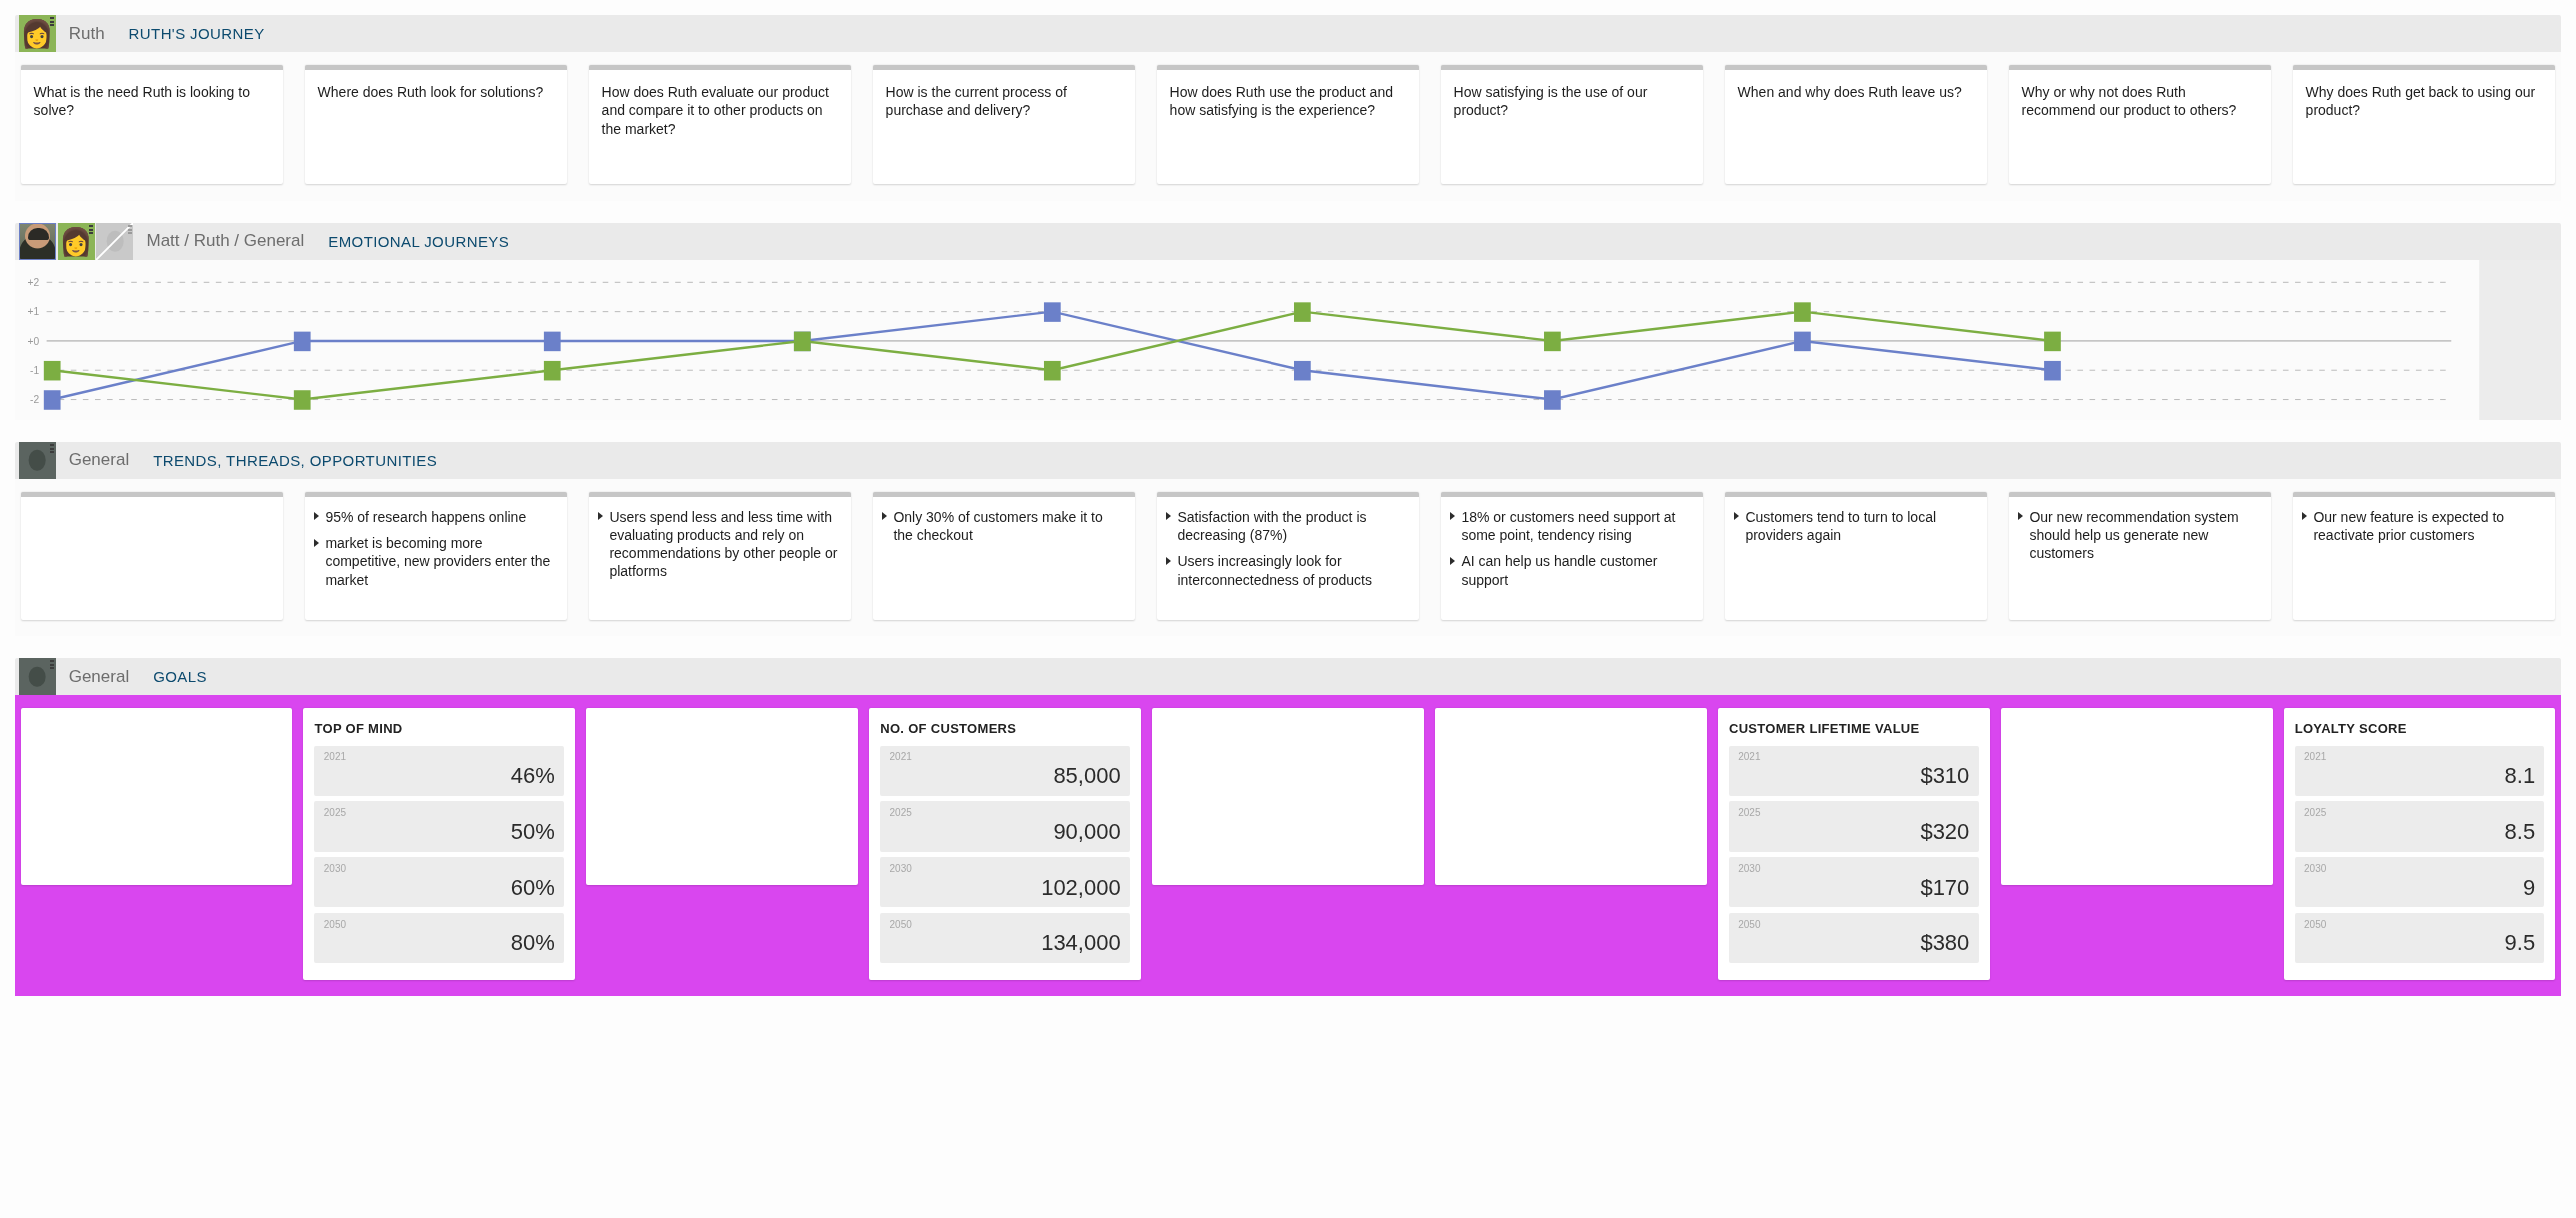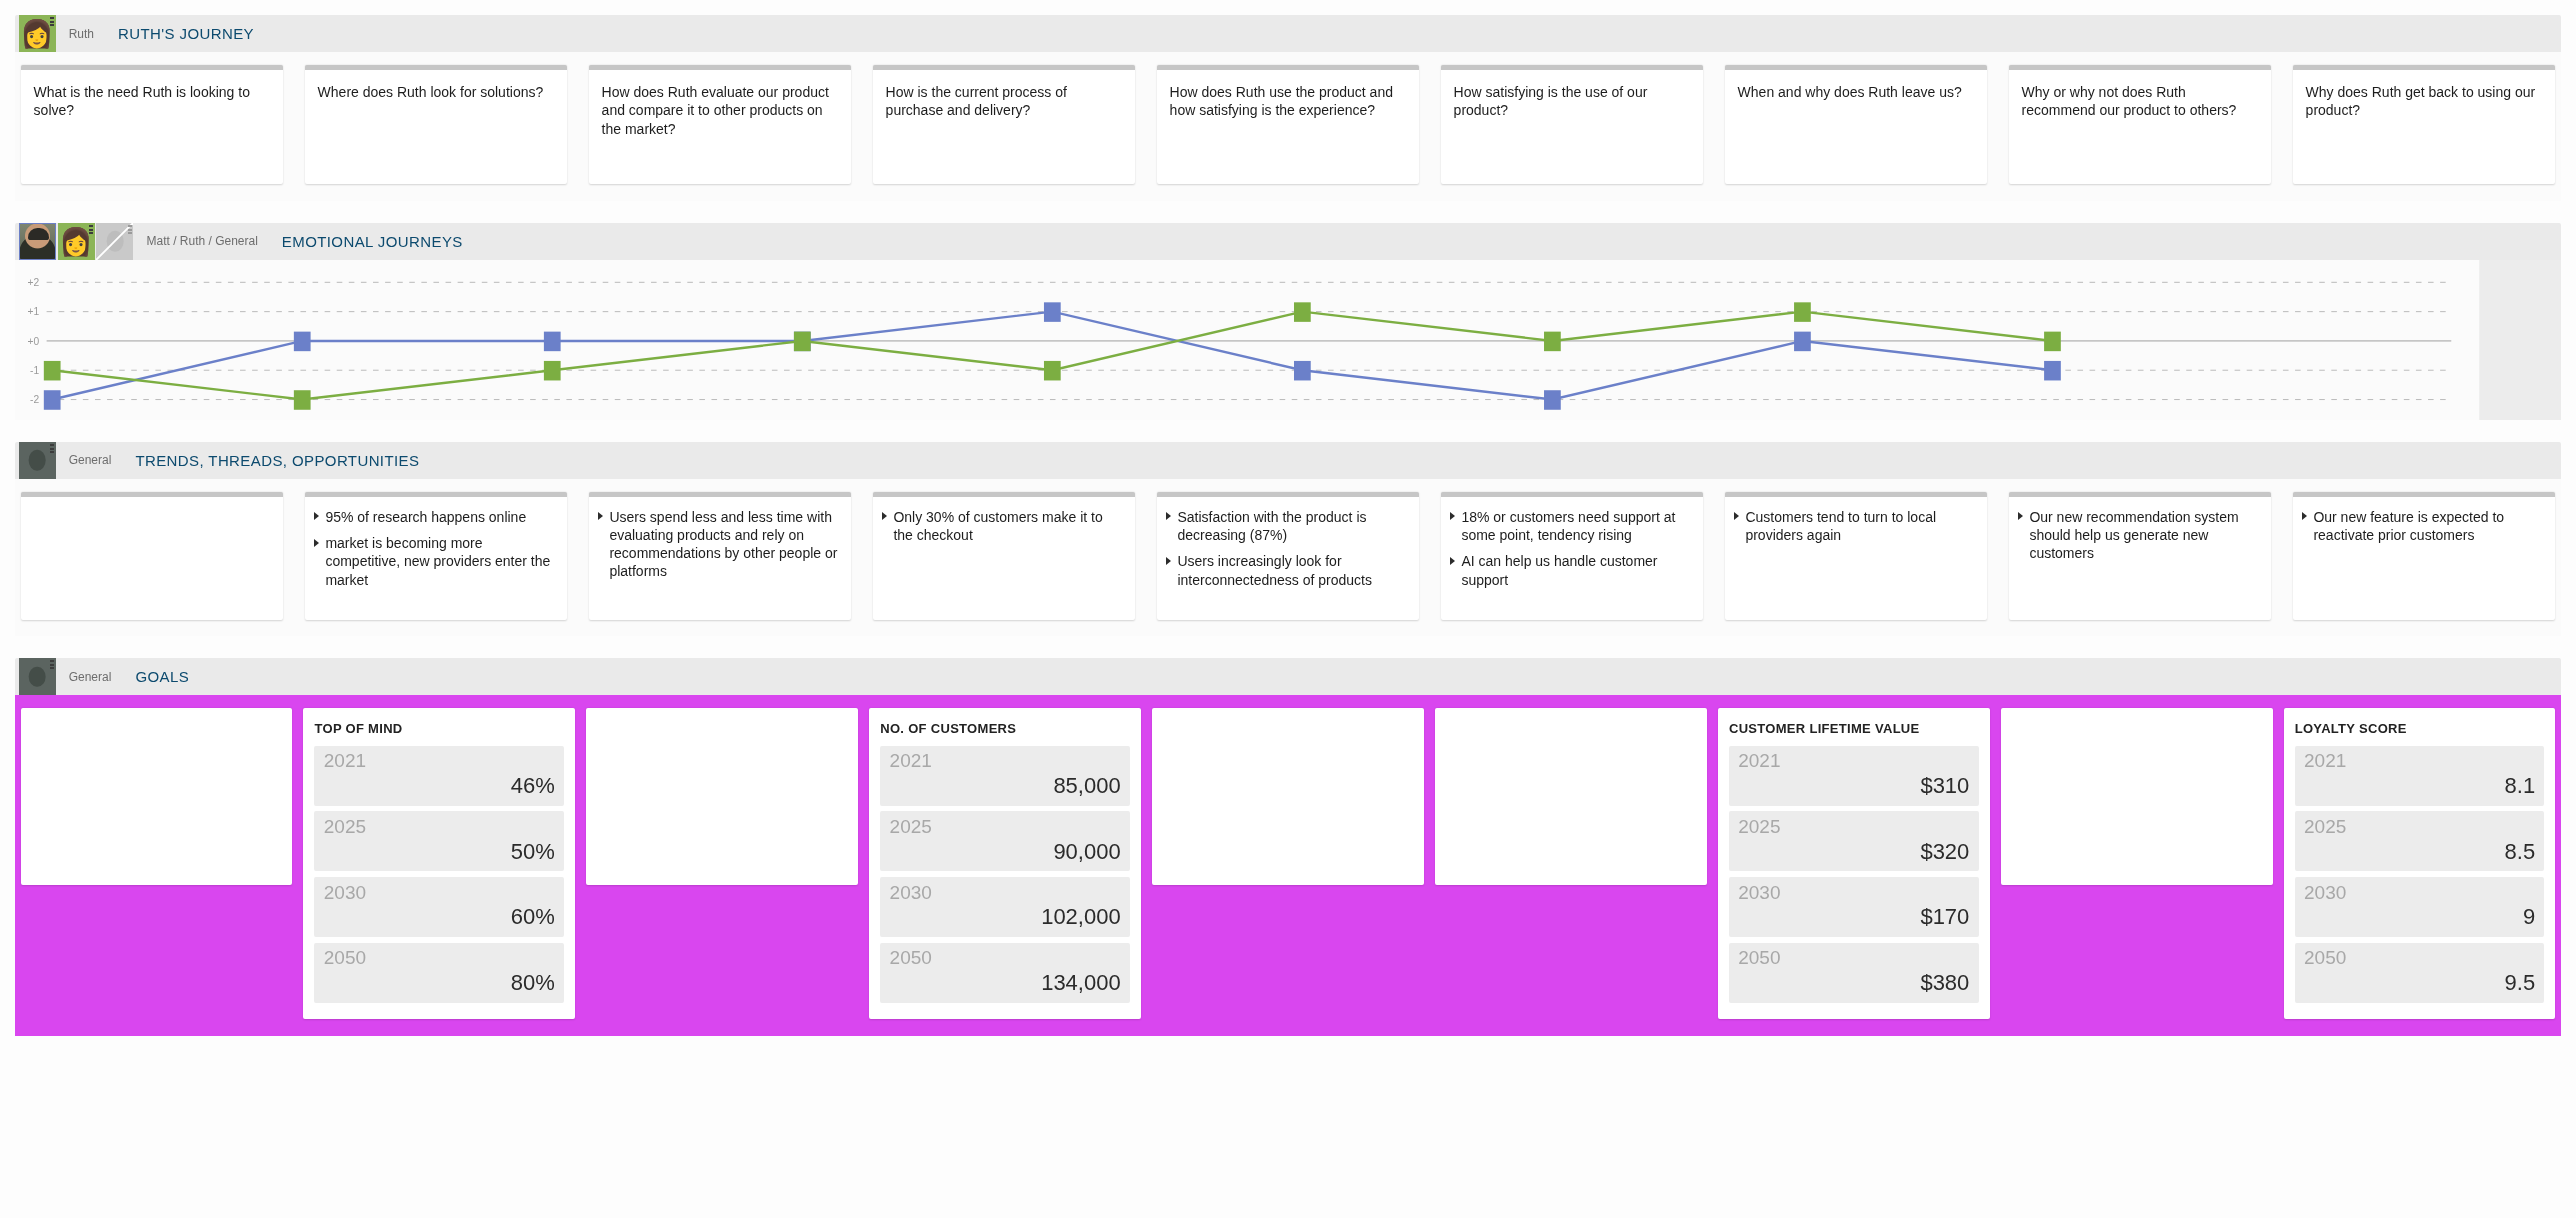--- a/index.html
+++ b/index.html
@@ -68,21 +68,21 @@
   }
   .av-empty .slash {
     position:absolute; left:0; top:0; width:100%; height:100%;
   }
   .av-corner {
     position:absolute; right:1.9px; top:1.9px; width:3.7px; height:10.2px;
     background: repeating-linear-gradient(#3c3c3c 0 1.9px, transparent 1.9px 3.7px);
   }
 
   .sec-owner {
-    font-size: 12px; color: #6d6d6d; margin-left: 13px; white-space: nowrap;
+    font-size: 17px; color: #6d6d6d; margin-left: 13px; white-space: nowrap;
   }
   .sec-title {
     font-size: 15px; font-weight: normal; color: #0c4a6e; margin-left: 24px;
     letter-spacing: 0.4px; white-space: nowrap;
   }
 
   
   .cards {
     display: flex;
     background: #fbfbfb;
@@ -145,21 +145,21 @@
     font-size: 13px; font-weight: bold; color: #222; letter-spacing: 0.3px;
     margin-bottom: 9.3px; text-transform: uppercase;
   }
   .goal-row {
     background: #ececec;
     border-radius: 1.9px;
     padding: 5.6px 9.3px 7.4px 9.3px;
     margin-bottom: 5.6px;
     min-height: 46px;
   }
-  .goal-year { font-size: 19px; color: #a8a8a8; line-height: 1.1; }
+  .goal-year { font-size: 10px; color: #a8a8a8; line-height: 1.1; }
   .goal-val {
     font-size: 22px; color: #2b2b2b; text-align: right; line-height: 1.15;
     margin-top: 0.9px;
   }
 
   .goals-grid { display:flex; background:#d946ef; padding: 13px 0 16.7px 0; }
 </style>
 </head>
 <body>
 

